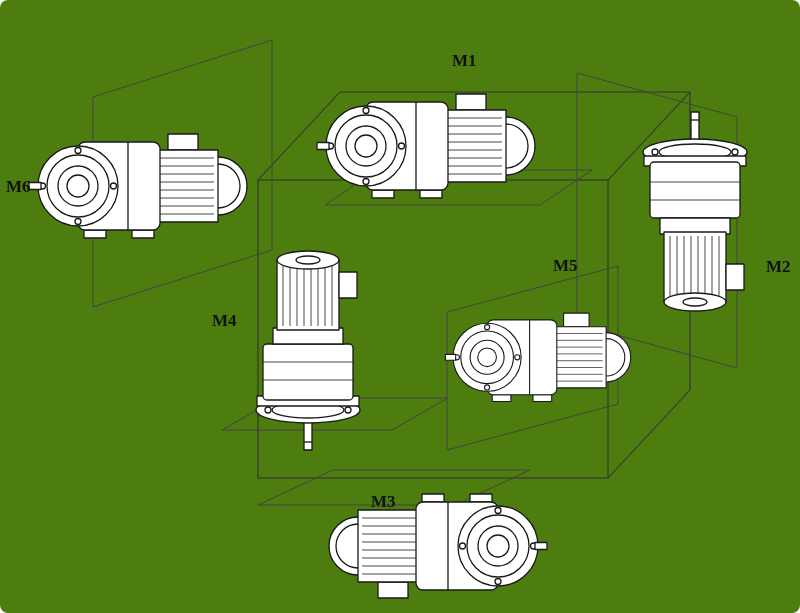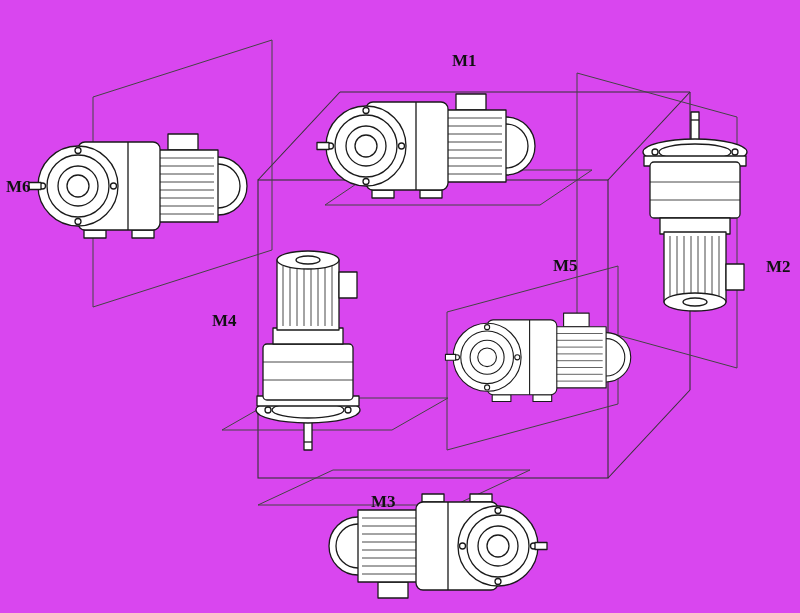--- a/index.html
+++ b/index.html
@@ -5,22 +5,23 @@
   html, body {
     margin: 0;
     padding: 0;
     background: #ffffff;
     font-family: "Liberation Serif", serif;
   }
   .stage {
     position: relative;
     width: 800px;
     height: 613px;
-    background: #d946ef;
+    background: #4d7c0f;
     overflow: hidden;
+    border-radius: 8px;
   }
   svg { display: block; }
   text.pos-label {
     font-family: "Liberation Serif", serif;
     font-weight: bold;
     font-size: 17px;
     fill: #111111;
   }
 </style>
 </head>

